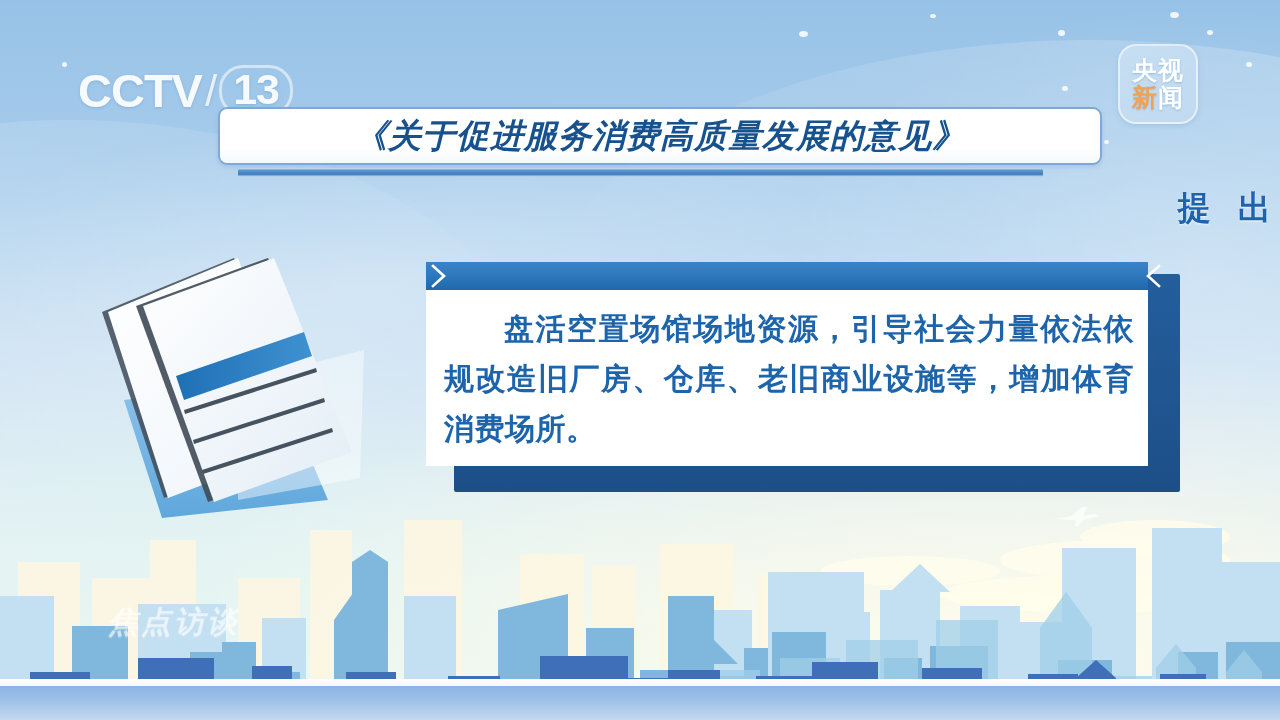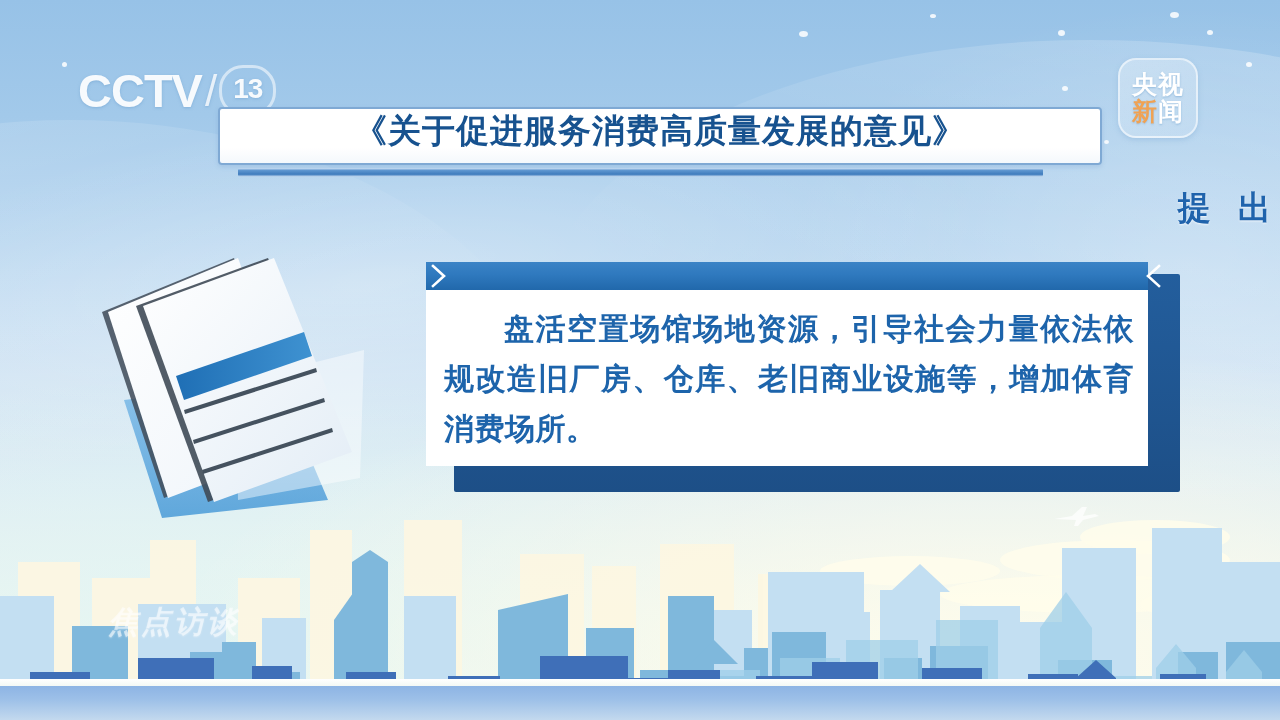--- a/index.html
+++ b/index.html
@@ -67,51 +67,51 @@
   .cctv{position:absolute;left:78px;top:38px;width:215px;height:92px;}
   .cctv-row{
     display:flex;align-items:center;
     font-size:47px;font-weight:bold;letter-spacing:-1px;
     color:rgba(255,255,255,.93);
     text-shadow:0 1px 3px rgba(110,160,205,.55);
     margin-top:25px;
   }
   .cctv-slash{font-size:44px;margin:0 1px 0 3px;color:rgba(255,255,255,.8);font-weight:300;}
   .cctv-13{
-    font-size:28px;font-weight:bold;color:rgba(255,255,255,.93);
+    font-size:43px;font-weight:bold;color:rgba(255,255,255,.93);
     border:3px solid rgba(255,255,255,.55);border-radius:24px;
     padding:0 11px 3px 11px;margin-left:2px;line-height:42px;
   }
   .cctv-sub{
     margin-top:2px;text-align:center;width:188px;
     font-size:27px;font-weight:bold;letter-spacing:16px;
     color:rgba(255,255,255,.92);text-indent:16px;
     text-shadow:0 1px 3px rgba(110,160,205,.5);
   }
 
   
   .newsbadge{
-    position:absolute;left:1118px;top:58px;width:76px;height:76px;
+    position:absolute;left:1118px;top:44px;width:76px;height:76px;
     border-radius:18px;
     background:linear-gradient(160deg, rgba(255,255,255,.30), rgba(255,255,255,.12));
     border:2px solid rgba(255,255,255,.55);
     box-shadow:0 2px 5px rgba(120,165,210,.35);
     display:flex;flex-direction:column;align-items:center;justify-content:center;
   }
   .nb-row{display:flex;font-size:25px;font-weight:bold;line-height:27px;letter-spacing:1px;}
   .nb-w{color:#ffffff;text-shadow:0 1px 2px rgba(110,160,205,.55);}
   .nb-o{color:#f0a253;text-shadow:0 1px 2px rgba(110,160,205,.45);}
 
   
   .titlebox{
     position:absolute;left:218px;top:107px;width:880px;height:54px;
     background:linear-gradient(180deg,#ffffff 0%,#ffffff 72%,#f4f8fc 100%);
-    border:2px solid #7fa9d4;border-radius:4px;
+    border:2px solid #7fa9d4;border-radius:9px;
     box-shadow:0 2px 4px rgba(110,155,200,.28);
-    display:flex;align-items:flex-start;justify-content:center;
+    display:flex;align-items:center;justify-content:center;font-style:italic;
   }
   .titlebox span{
     font-size:33px;font-weight:bold;color:#17528f;letter-spacing:1px;
     white-space:nowrap;
   }
   .title-underbar{
     position:absolute;left:238px;top:168px;width:805px;height:9px;
     background:linear-gradient(180deg,#cfe2f5 0%,#5d95cf 28%,#3f7cbd 70%,#cfe2f5 100%);
     border-radius:2px;
   }

